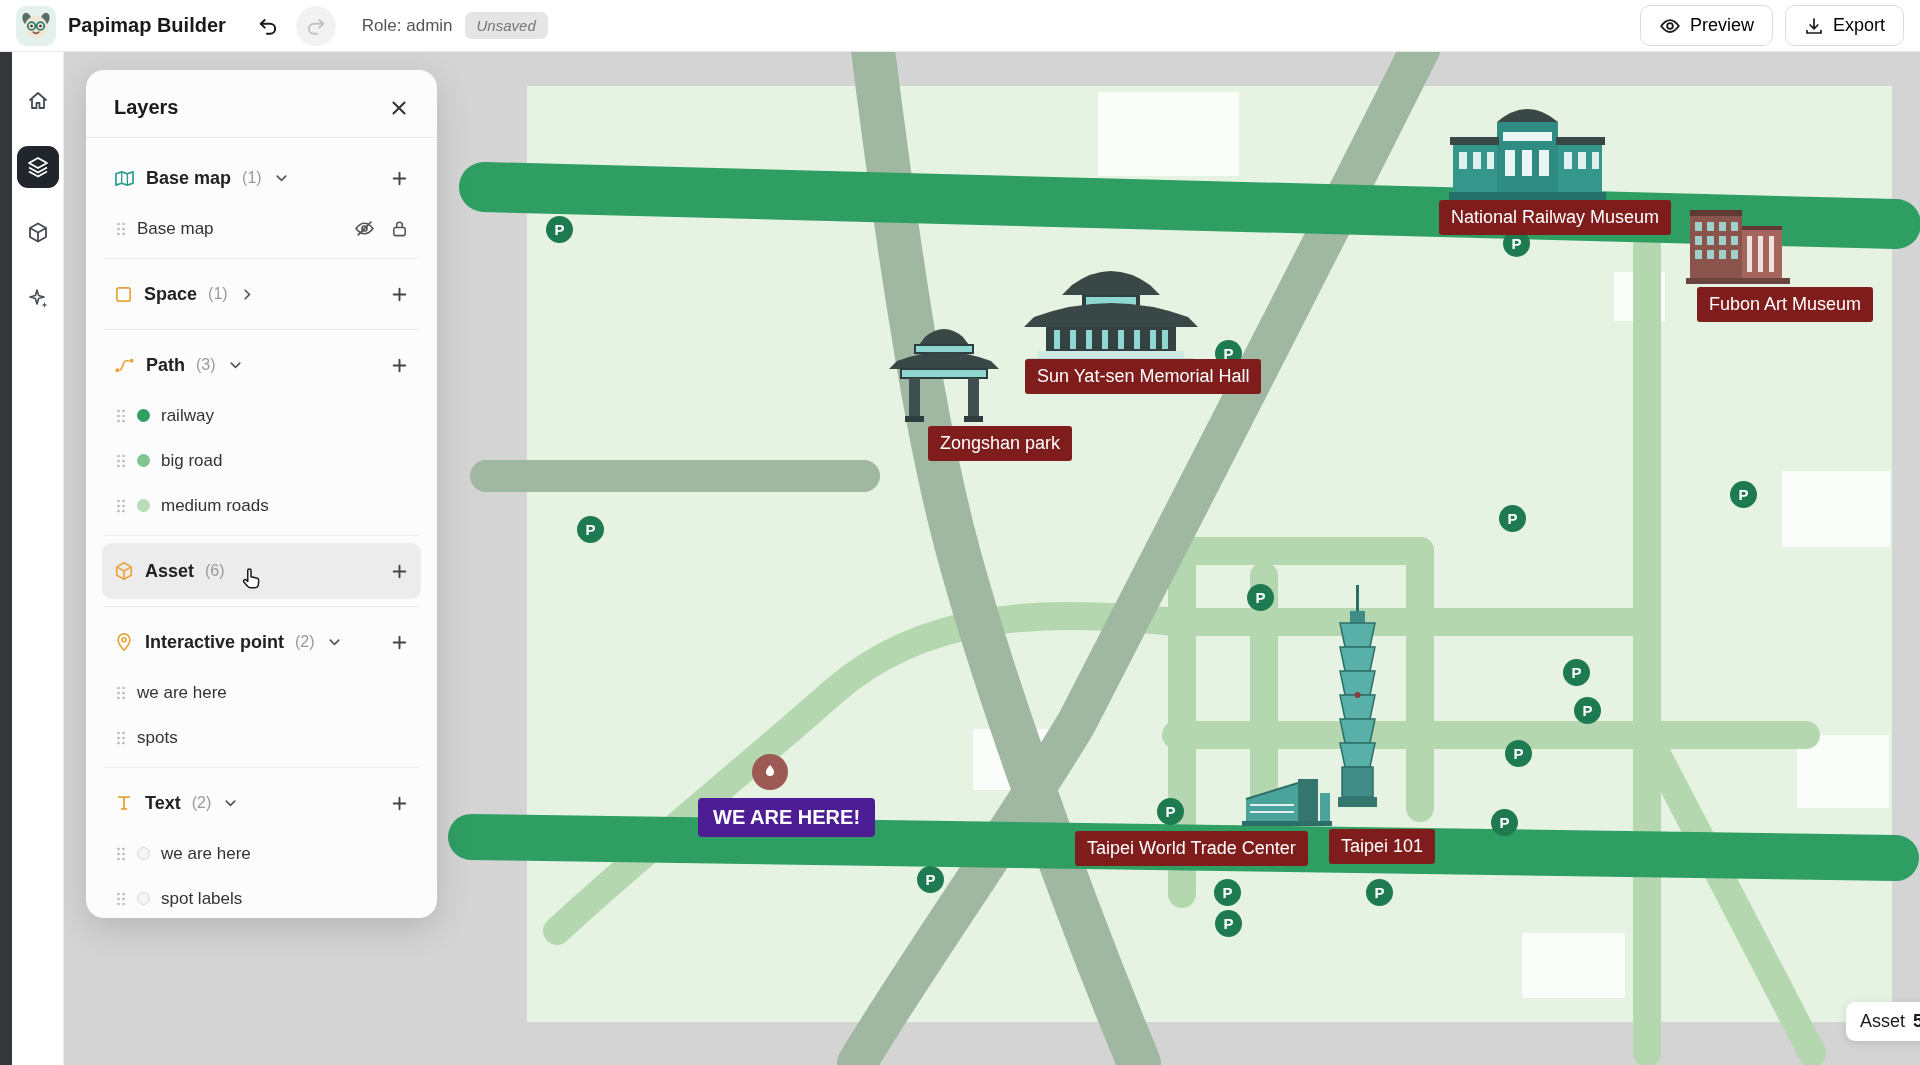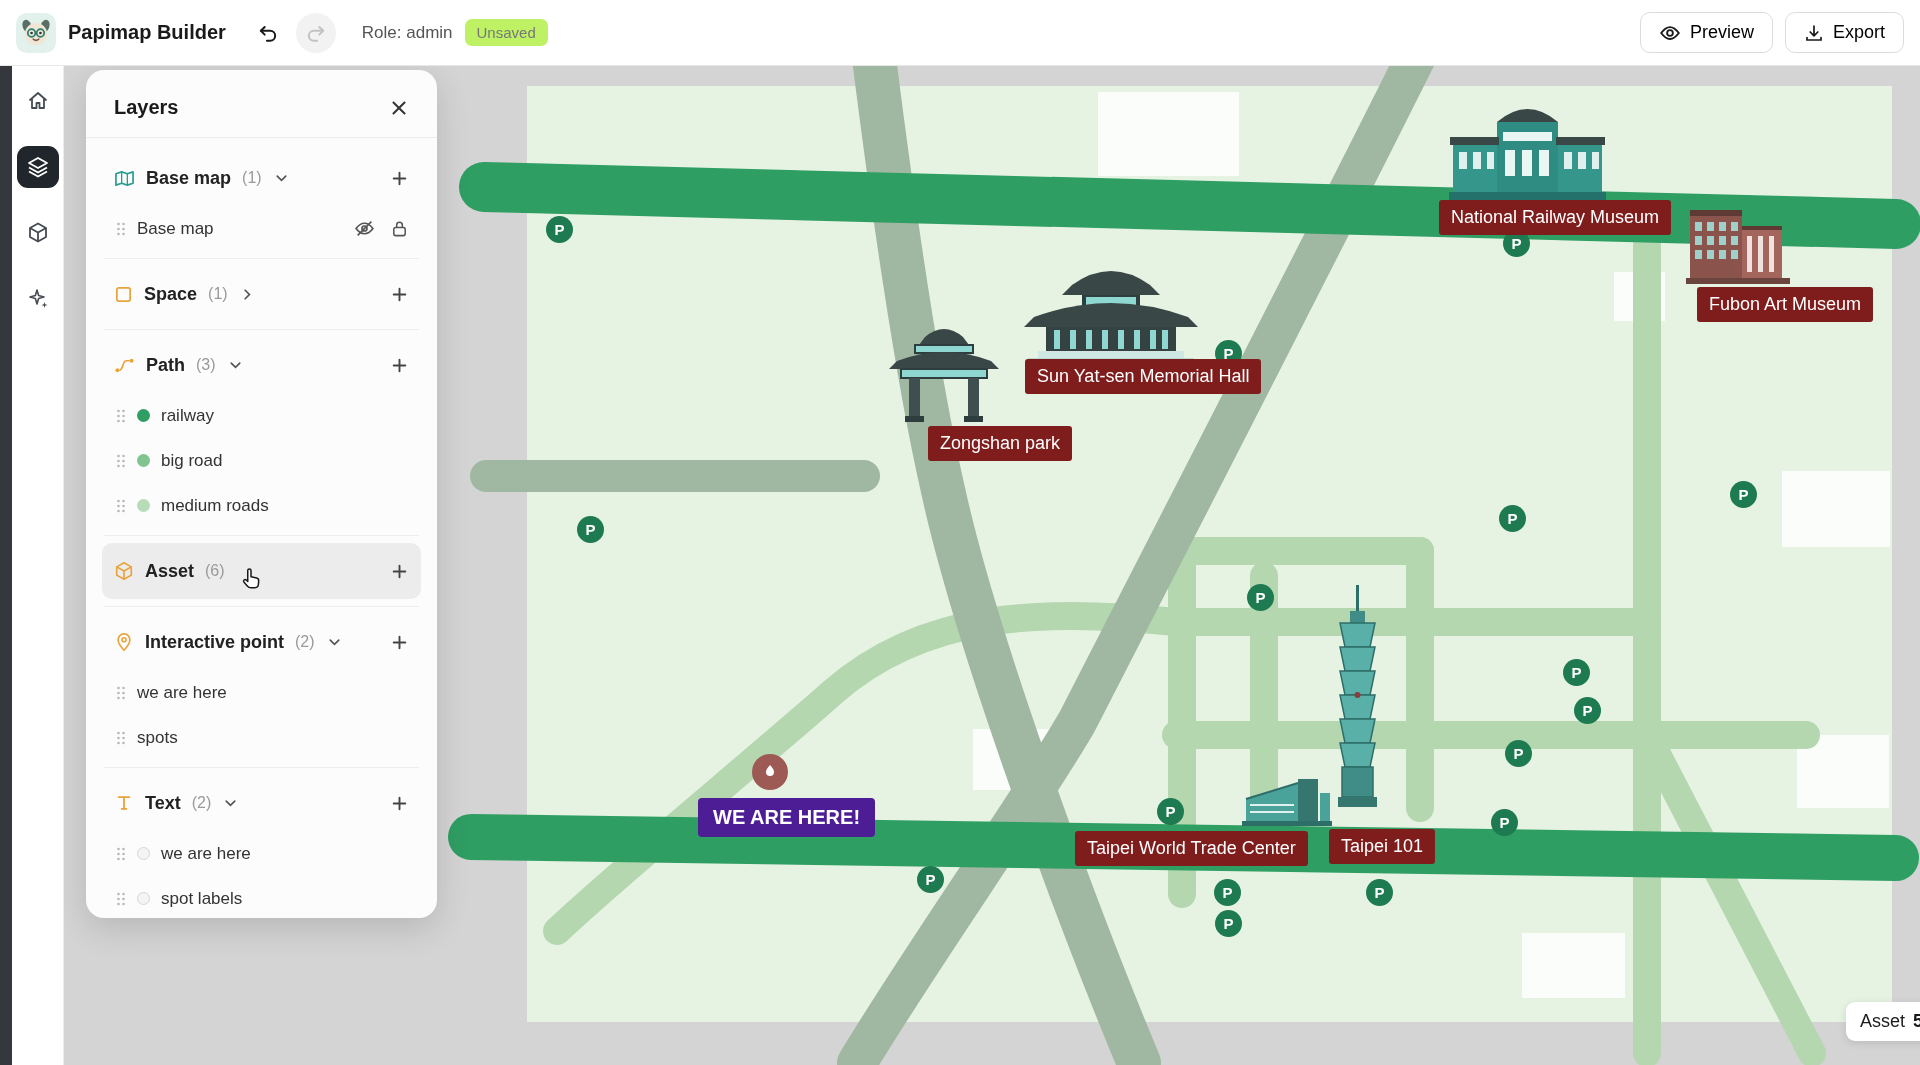--- a/index.html
+++ b/index.html
@@ -1,28 +1,28 @@
 <!DOCTYPE html>
 <html><head>
 <meta charset="utf-8">
 <style>
   * { margin:0; padding:0; box-sizing:border-box; }
   html,body { width:1920px; height:1065px; overflow:hidden; background:#d3d4d3;
               font-family:"Liberation Sans", sans-serif; color:#1a1a1a; }
 
   
-  .topbar { position:fixed; top:0; left:0; width:1920px; height:66px; background:#fff;
+  .topbar { position:fixed; top:0; left:0; width:1920px; height:52px; background:#fff;
             border-bottom:1px solid #e7e7e7; display:flex; align-items:center; padding:4px 16px; z-index:60; }
   .logo { width:40px; height:40px; border-radius:10px; overflow:hidden; flex:0 0 auto; }
   .app-title { font-size:20px; font-weight:bold; margin-left:12px; }
   .tb-icon-btn { width:40px; height:40px; border-radius:50%; display:flex; align-items:center; justify-content:center; cursor:pointer; }
   .undo { margin-left:22px; }
   .redo { background:#f2f2f2; margin-left:8px; }
   .role-text { font-size:17px; color:#555; margin-left:26px; }
-  .badge { background:#bef264; color:#777; font-size:15px; padding:5px 12px; border-radius:7px; margin-left:12px; }
+  .badge { background:#e5e5e5; color:#777; font-size:15px; padding:5px 12px; border-radius:7px; margin-left:12px;font-style:italic; }
   .tb-right { margin-left:auto; display:flex; gap:12px; }
   .tb-btn { display:flex; align-items:center; gap:9px; border:1px solid #dcdcdc; border-radius:10px;
             background:#fff; padding:9px 18px; font-size:18px; cursor:pointer; }
 
   
   .edge-strip { position:fixed; left:0; top:52px; width:12px; height:1013px; background:#34373b; z-index:55; }
   .rail { position:fixed; left:12px; top:52px; width:52px; height:1013px; background:#fff;
           border-right:1px solid #ececec; display:flex; flex-direction:column; align-items:center;
           padding-top:28px; gap:24px; z-index:55; }
   .rail-btn { width:42px; height:42px; border-radius:11px; display:flex; align-items:center; justify-content:center; cursor:pointer; }

